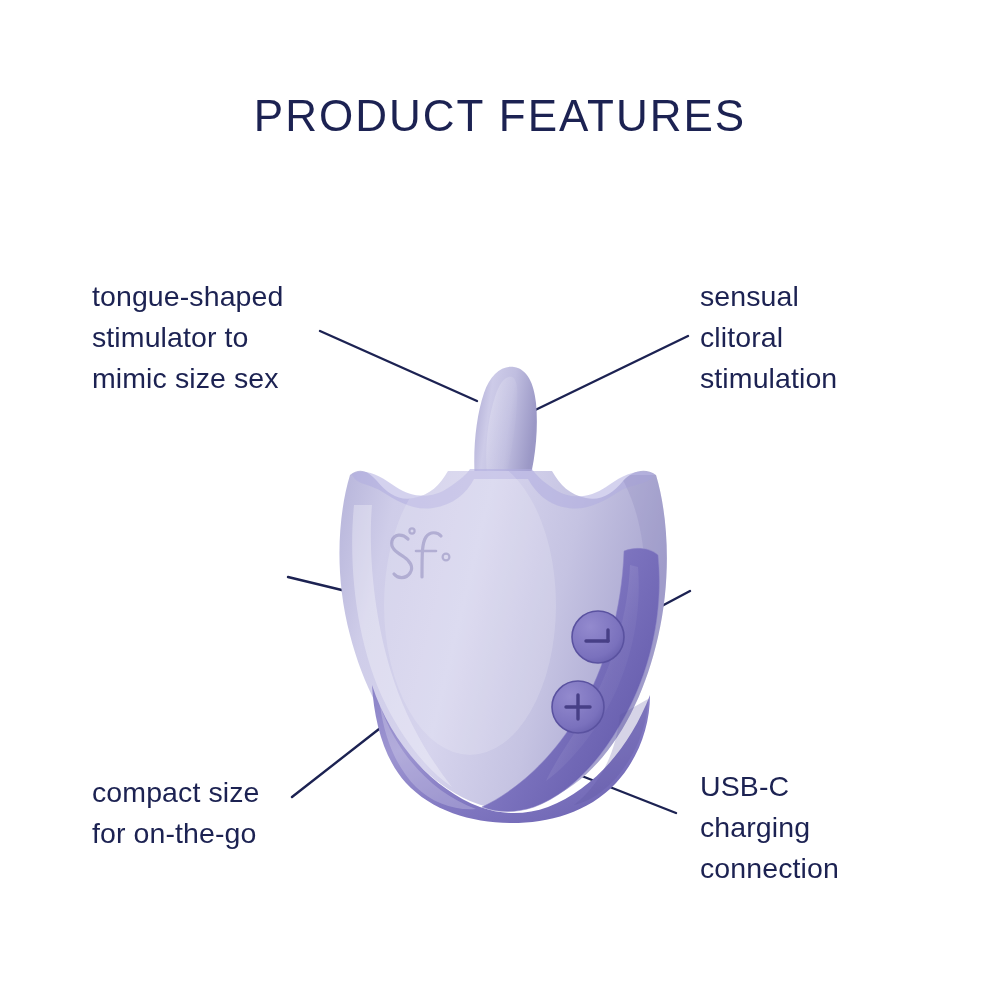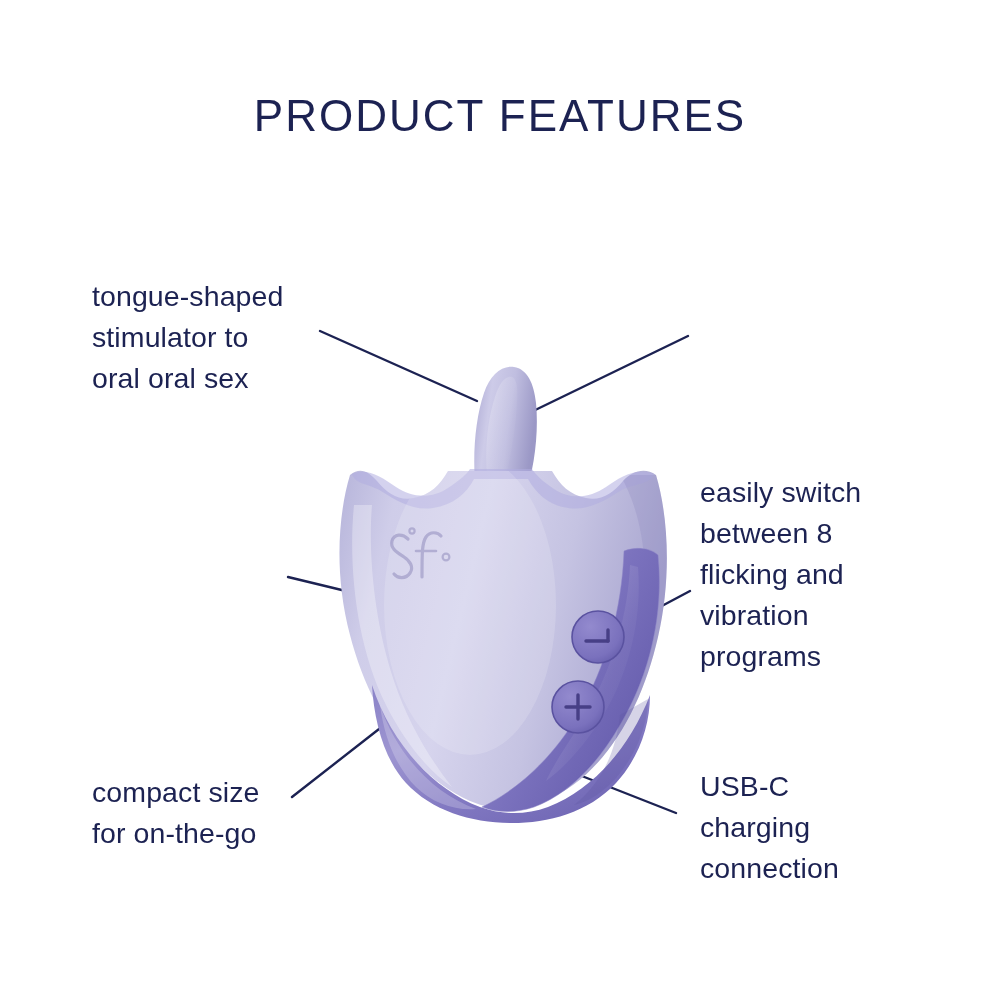--- a/index.html
+++ b/index.html
@@ -90,29 +90,27 @@
     <line stroke="#1c2252" stroke-width="2.4" stroke-linecap="round" x1="320" y1="331" x2="477" y2="401"></line>
     <line stroke="#1c2252" stroke-width="2.4" stroke-linecap="round" x1="688" y1="336" x2="527" y2="414"></line>
     <line stroke="#1c2252" stroke-width="2.4" stroke-linecap="round" x1="288" y1="577" x2="350" y2="592"></line>
     <line stroke="#1c2252" stroke-width="2.4" stroke-linecap="round" x1="690" y1="591" x2="611" y2="633"></line>
     <line stroke="#1c2252" stroke-width="2.4" stroke-linecap="round" x1="292" y1="797" x2="388" y2="722"></line>
     <line stroke="#1c2252" stroke-width="2.4" stroke-linecap="round" x1="676" y1="813" x2="564" y2="769"></line>
   </svg>
 
   <div class="callout left" id="callout-tongue">tongue-shaped
 stimulator to
-oral oral sex</div>
-
-
-
-  <div class="callout right" id="callout-programs">easily switch
-between 8
-flicking and
-vibration
-programs</div>
+mimic size sex</div>
+
+  <div class="callout right" id="callout-sensual">sensual
+clitoral
+stimulation</div>
+
+
 
   <div class="callout right" id="callout-usbc">USB-C
 charging
 connection</div>
 
   <div class="callout left" id="callout-compact">compact size
 for on-the-go</div>
 
   <div id="product">
     <svg viewBox="0 0 360 470" xmlns="http://www.w3.org/2000/svg">

